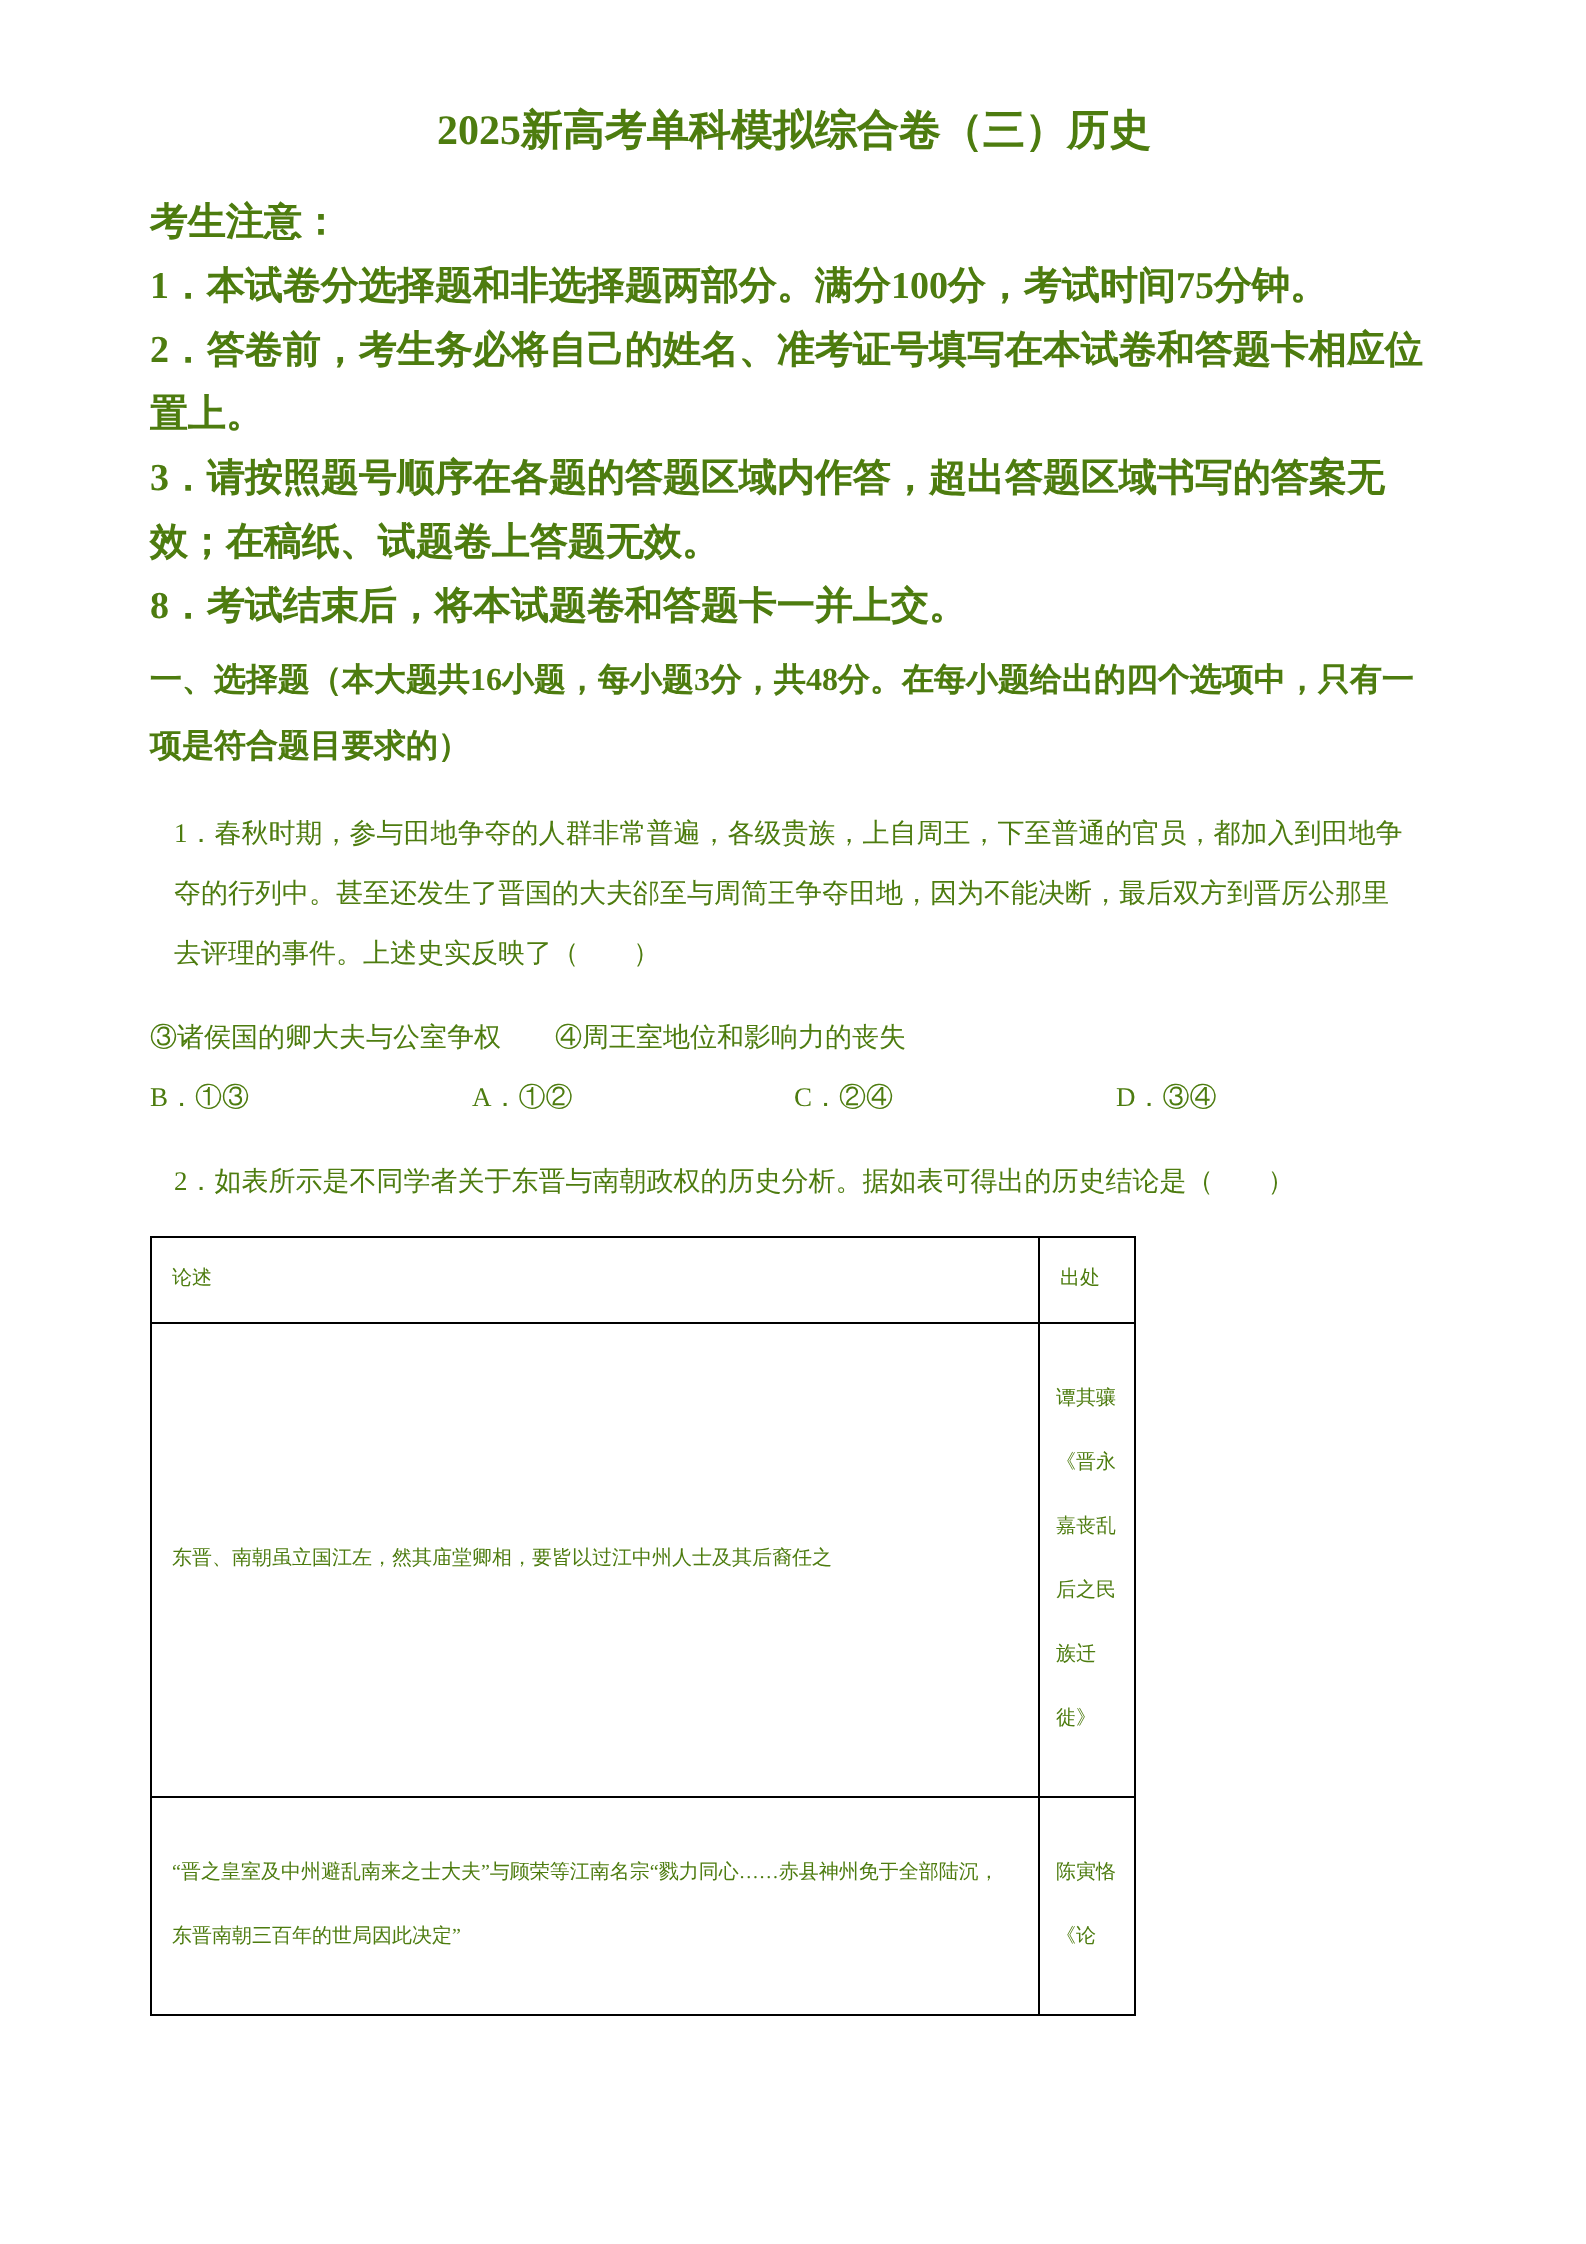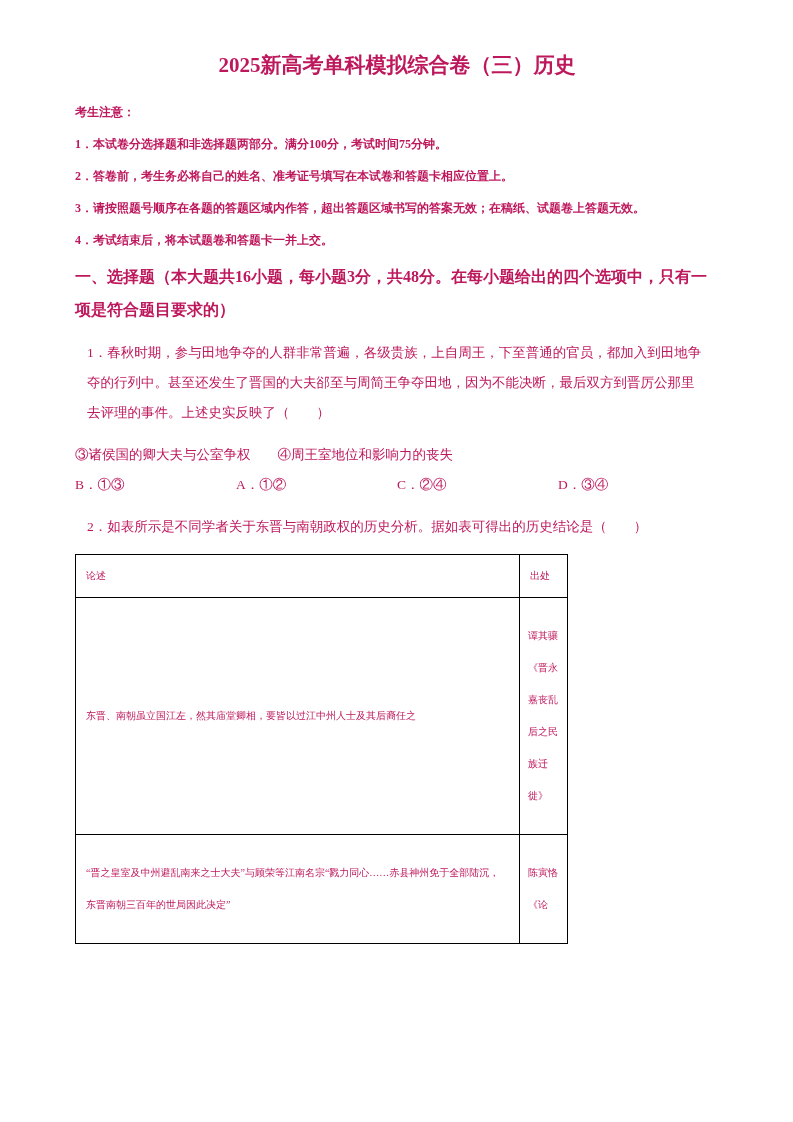--- a/index.html
+++ b/index.html
@@ -6,35 +6,35 @@
     margin: 0;
     padding: 0;
     background: #ffffff;
   }
   .page {
     position: relative;
     width: 793px;
     height: 1122px;
     box-sizing: border-box;
     background: #ffffff;
-    color: #be185d;
+    color: #4d7c0f;
     font-family: "Liberation Serif", "DejaVu Serif", serif;
     padding: 50px 74px 40px 75px;
     overflow: hidden;
   }
   .title {
     font-size: 21px;
     font-weight: bold;
     text-align: center;
     line-height: 30px;
     margin: 0 0 16px 0;
   }
   .notice p {
     margin: 0;
-    font-size: 12px;
+    font-size: 19px;
     font-weight: bold;
     line-height: 32px;
   }
   .section-heading {
     margin: 4px 0 6px 0;
     font-size: 16px;
     font-weight: bold;
     line-height: 33px;
   }
   .question {
@@ -89,21 +89,21 @@
 
 <div class="page">
 
   <h1 class="title">2025新高考单科模拟综合卷（三）历史</h1>
 
   <div class="notice">
     <p>考生注意：</p>
     <p>1．本试卷分选择题和非选择题两部分。满分100分，考试时间75分钟。</p>
     <p>2．答卷前，考生务必将自己的姓名、准考证号填写在本试卷和答题卡相应位置上。</p>
     <p>3．请按照题号顺序在各题的答题区域内作答，超出答题区域书写的答案无效；在稿纸、试题卷上答题无效。</p>
-    <p>4．考试结束后，将本试题卷和答题卡一并上交。</p>
+    <p>8．考试结束后，将本试题卷和答题卡一并上交。</p>
   </div>
 
   <p class="section-heading">一、选择题（本大题共16小题，每小题3分，共48分。在每小题给出的四个选项中，只有一项是符合题目要求的）</p>
 
   <div class="question">
     <p class="q-stem">1．春秋时期，参与田地争夺的人群非常普遍，各级贵族，上自周王，下至普通的官员，都加入到田地争夺的行列中。甚至还发生了晋国的大夫郤至与周简王争夺田地，因为不能决断，最后双方到晋厉公那里去评理的事件。上述史实反映了（　　）</p>
     <div class="q-statements">
       <p>③诸侯国的卿大夫与公室争权　　④周王室地位和影响力的丧失</p>
     </div>
     <p class="options">

